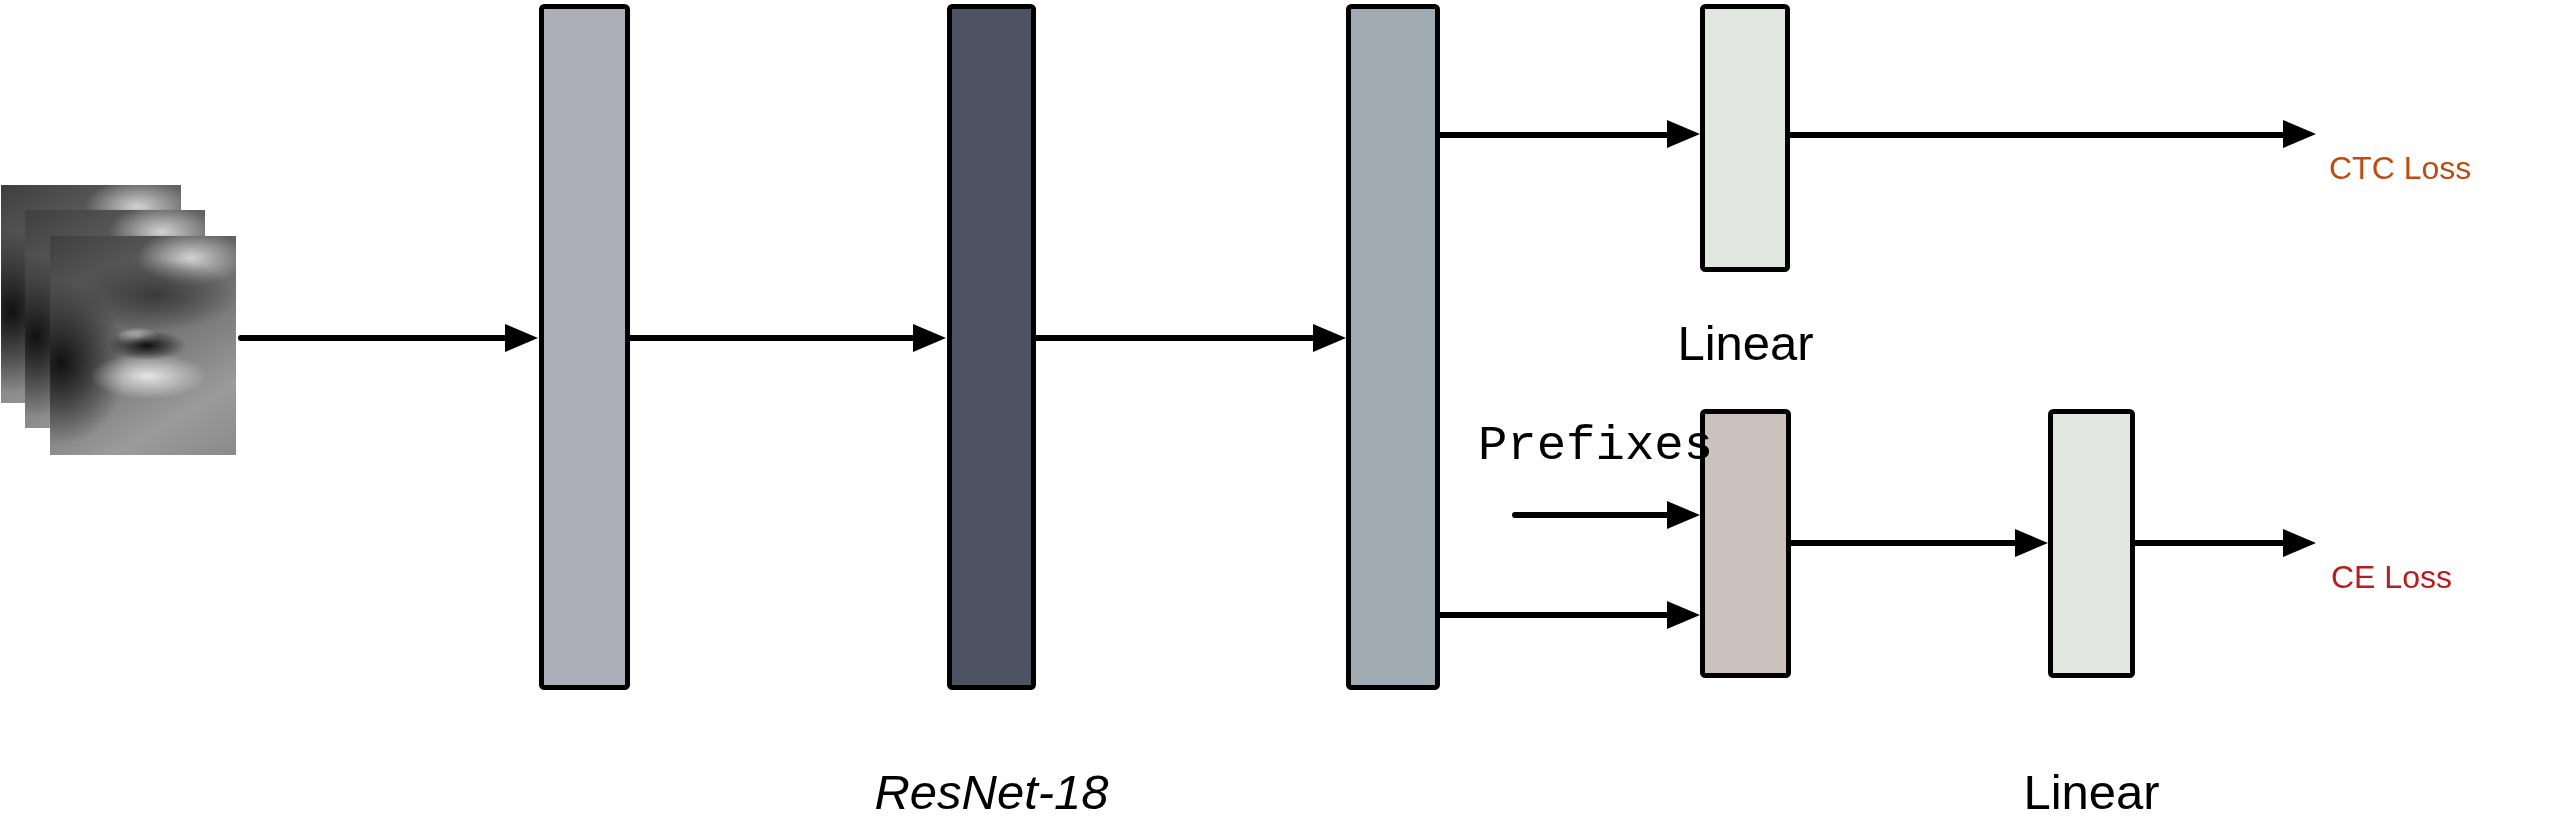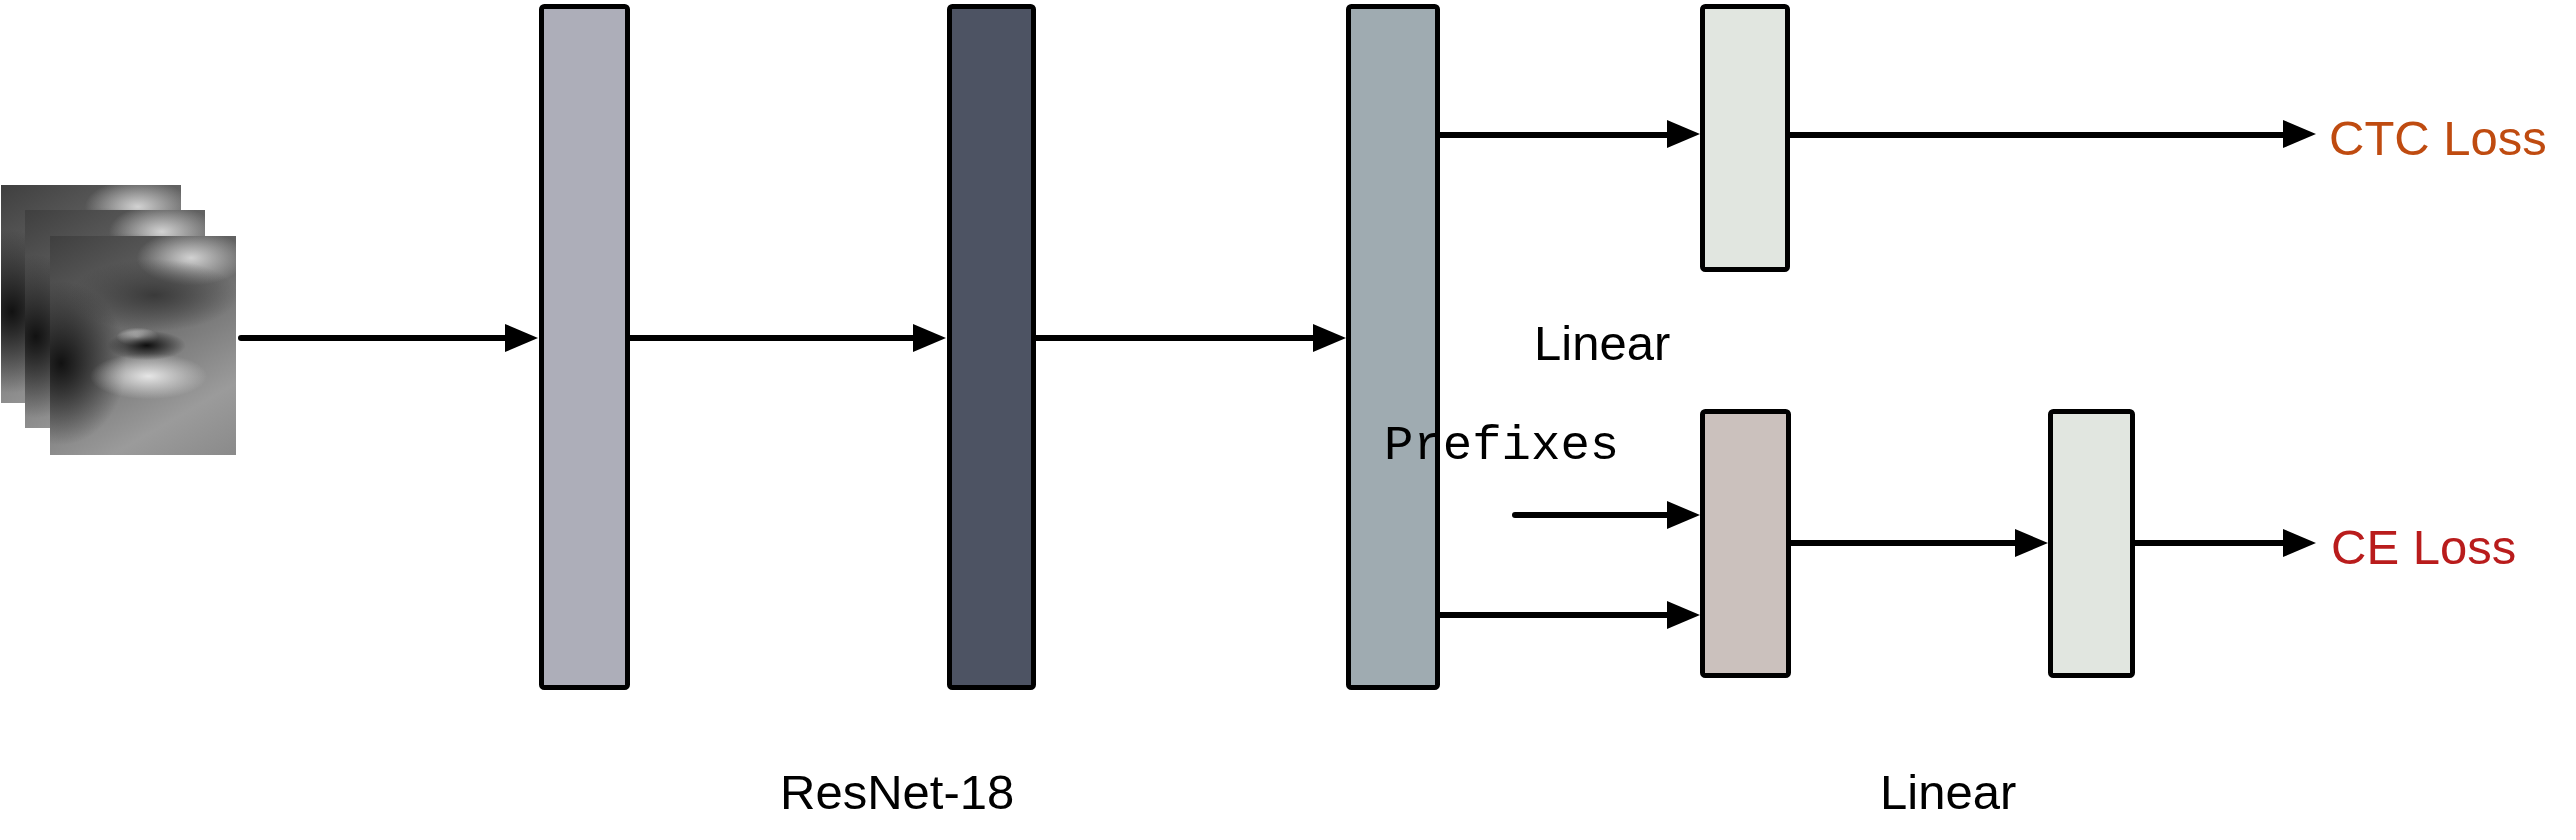--- a/index.html
+++ b/index.html
@@ -23,25 +23,25 @@
   .ahead{
     position:absolute;width:0;height:0;
     border-top:14.3px solid transparent;
     border-bottom:14.3px solid transparent;
     border-left:33px solid #000;
   }
   
   .lbl{
     position:absolute;
     font-size:49px;color:#000;
-    text-align:left;white-space:pre;
+    text-align:center;white-space:pre;
     line-height:79px;
   }
   .lbl.left{text-align:left;}
-  .loss{font-size:49px;line-height:53px;}
+  .loss{font-size:32px;line-height:53px;margin-top:30px;}
   
   .frame{
     position:absolute;width:180px;height:218px;
     background:
       radial-gradient(ellipse 28% 9% at 52% 50%, #0e0e0e 0%, rgba(14,14,14,0) 75%),
       radial-gradient(ellipse 16% 6% at 47% 46%, rgba(240,240,240,.85) 0%, rgba(240,240,240,0) 70%),
       radial-gradient(ellipse 45% 15% at 53% 64%, #e6e6e6 0%, rgba(230,230,230,0) 70%),
       radial-gradient(ellipse 60% 22% at 56% 27%, #3a3a3a 0%, rgba(58,58,58,0) 75%),
       radial-gradient(ellipse 45% 48% at 6% 58%, #111 0%, rgba(17,17,17,0) 78%),
       radial-gradient(ellipse 42% 18% at 76% 10%, #d2d2d2 0%, rgba(210,210,210,0) 70%),
@@ -102,21 +102,21 @@
     <div class="ahead" style="left:2283px;top:529px;"></div>
   </div>
 
   <div class="block" style="left: 539px; top: 4.2px; width: 91px; height: 686px; background-color: rgb(173, 174, 185);"></div>
   <div class="block" style="left: 947px; top: 4.2px; width: 89px; height: 686px; background-color: rgb(77, 83, 99);"></div>
   <div class="block" style="left: 1346px; top: 4.2px; width: 94px; height: 686px; background-color: rgb(159, 171, 177);"></div>
   <div class="block" style="left: 1700px; top: 4.2px; width: 90px; height: 268px; background-color: rgb(225, 230, 224);"></div>
   <div class="block" style="left: 1700px; top: 409px; width: 91px; height: 269px; background-color: rgb(203, 193, 189);"></div>
   <div class="block" style="left: 2048px; top: 409px; width: 87px; height: 269px; background-color: rgb(225, 230, 224);"></div>
 
-  <div class="lbl" style="left:780px;top:753px;width:423px;">ResNet-18</div>
+  <div class="lbl" style="left:780px;top:753px;width:423px;font-style:italic;">ResNet-18</div>
   <div class="lbl" style="left:1182px;top:729px;width:423px;">
     
     
   </div>
   <div class="lbl" style="left:1533px;top:729px;width:423px;">
     
     
   </div>
   <div class="lbl" style="left:1534px;top:304px;width:423px;">Linear</div>
   <div class="lbl" style="left:1880px;top:753px;width:423px;">Linear</div>

